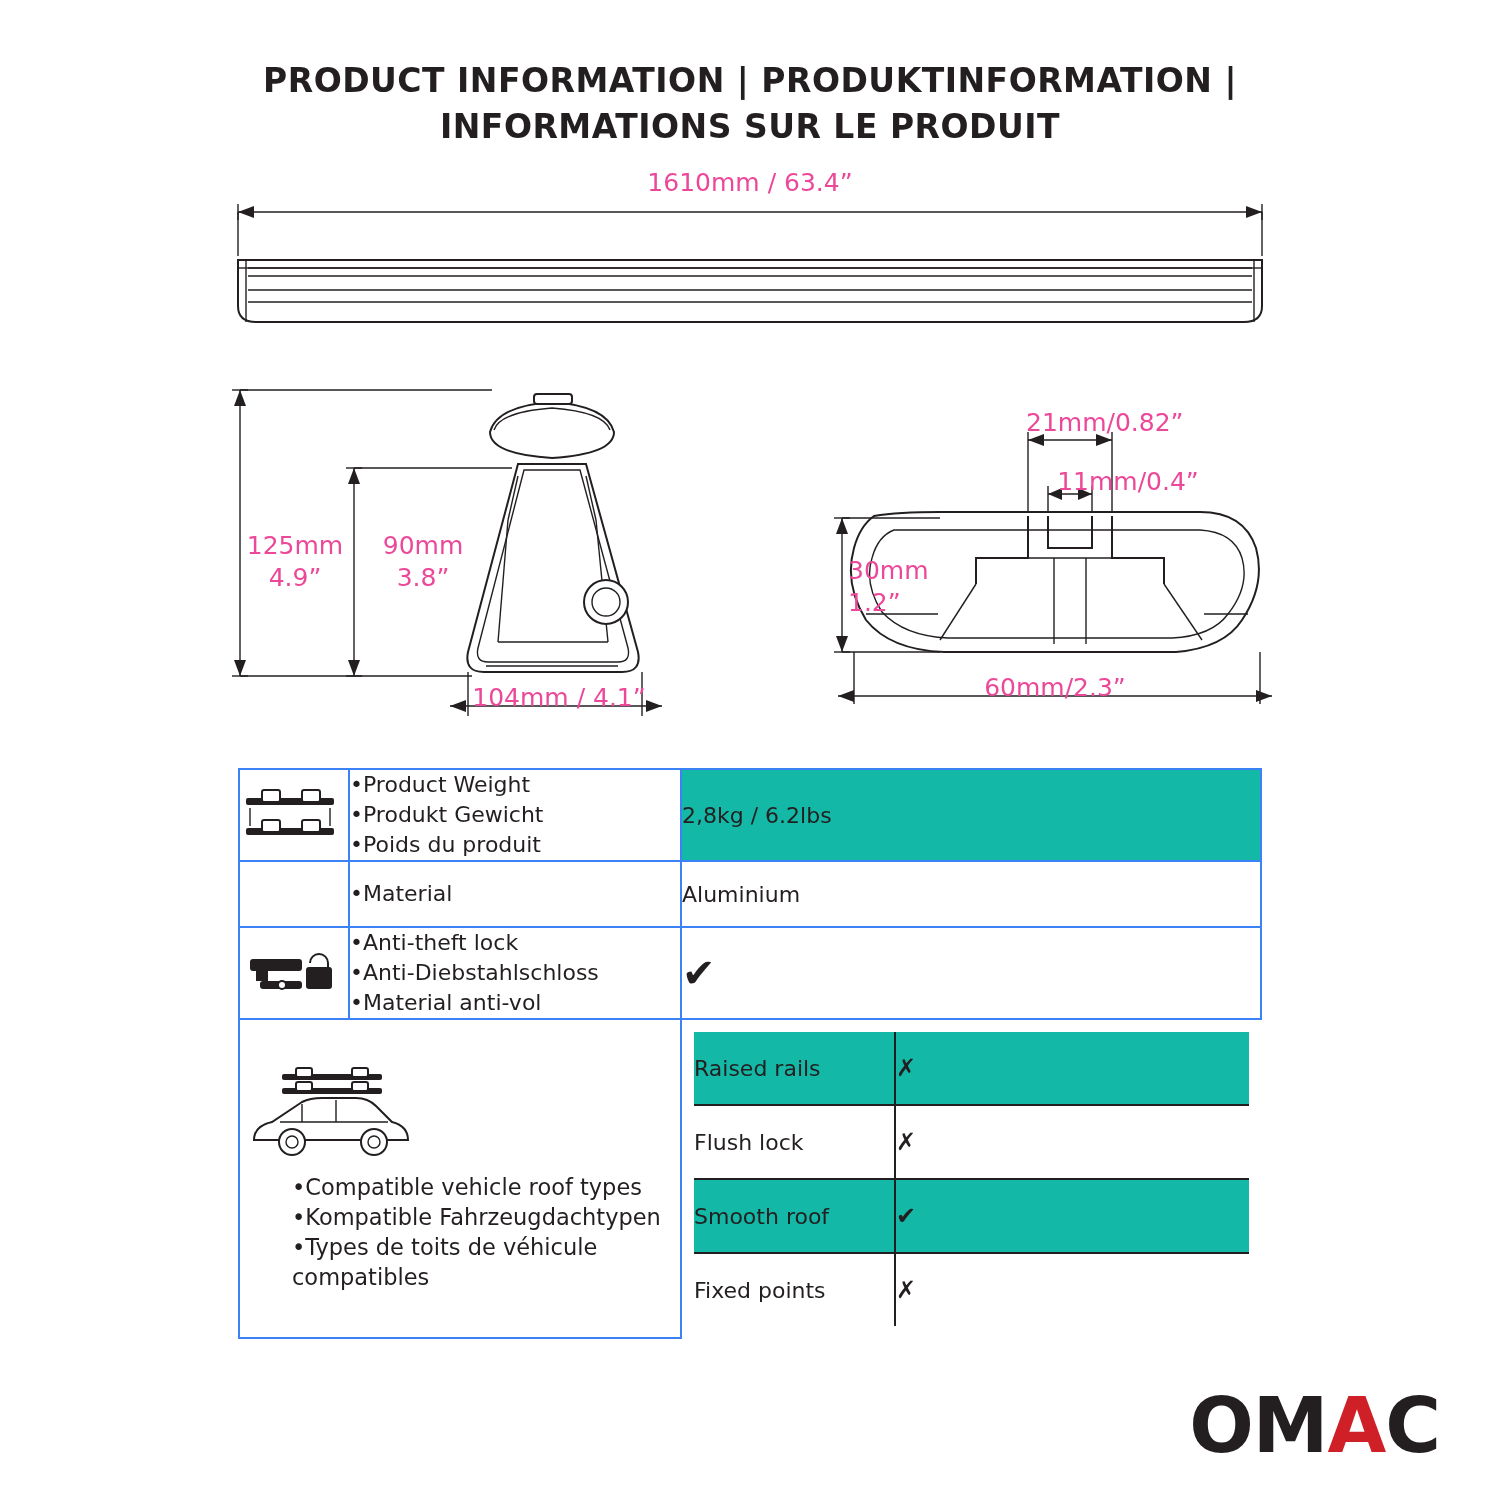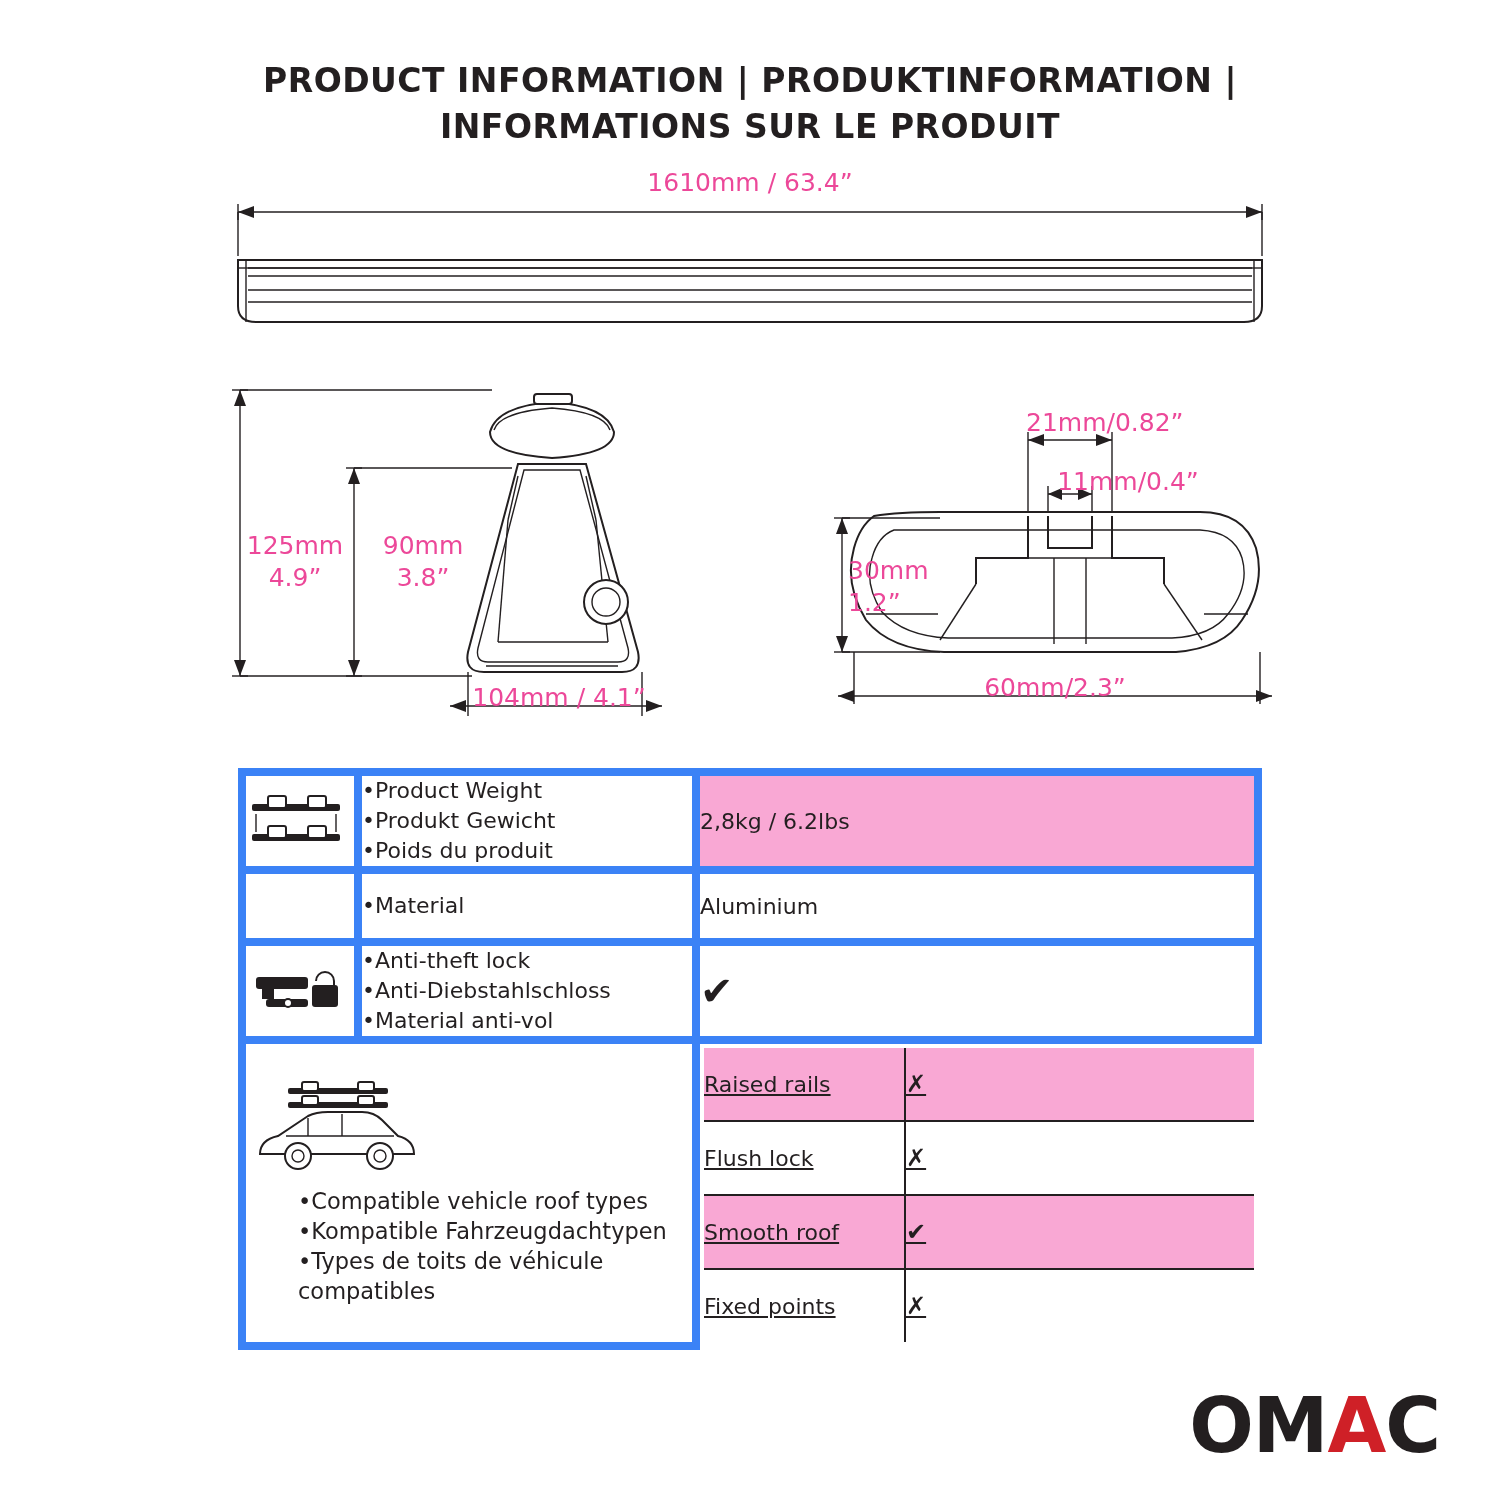--- a/index.html
+++ b/index.html
@@ -39,28 +39,28 @@
 
   
   .tbl{
     position:absolute;
     left:238px;top:738px;
     width:1024px;
     border-collapse:collapse;
     table-layout:fixed;
   }
   .tbl td{
-    border:8px solid #3b82f6;
+    border:2px solid #3b82f6;
     padding:0;
     vertical-align:middle;
     font-size:22px;
     color:#231f20;
   }
   .cell-pad{padding:10px 14px;}
-  .shaded{background:#f9a8d4;}
+  .shaded{background:#14b8a6;}
   .icon-cell{width:108px;text-align:center;}
   .label-cell{font-size:22.5px;line-height:30px;}
   .value-cell{font-size:24px;padding-left:22px;}
   .bullet-list{margin:0;padding:0;list-style:none;}
   .bullet-list li{white-space:nowrap;}
   .check{font-size:40px;font-weight:bold;line-height:1;}
   .cross{font-size:24px;font-weight:bold;}
   .sub-td{font-size:21px;}
 
   
@@ -297,21 +297,21 @@
           </div>
           <div class="cell-pad label-cell" style="padding-left:52px;">
             <ul class="bullet-list">
               <li>•Compatible vehicle roof types</li>
               <li>•Kompatible Fahrzeugdachtypen</li>
               <li>•Types de toits de véhicule</li>
               <li>compatibles</li>
             </ul>
           </div>
         </td>
-        <td style="padding:4px;border:none;text-decoration:underline;" colspan="2">
+        <td style="padding:12px;border:none;" colspan="2">
           <table style="width:100%;border-collapse:collapse;table-layout:fixed;">
             <tbody>
               <tr>
                 <td class="cell-pad sub-td shaded" style="width:200px;height:72px;border:2px solid #231f20;border-left:none;border-top:none;">Raised rails</td>
                 <td class="cell-pad shaded" style="border:2px solid #231f20;border-right:none;border-top:none;">
                   <span class="cross">✗</span>
                 </td>
               </tr>
               <tr>
                 <td class="cell-pad sub-td" style="height:72px;border:2px solid #231f20;border-left:none;">Flush lock</td>

